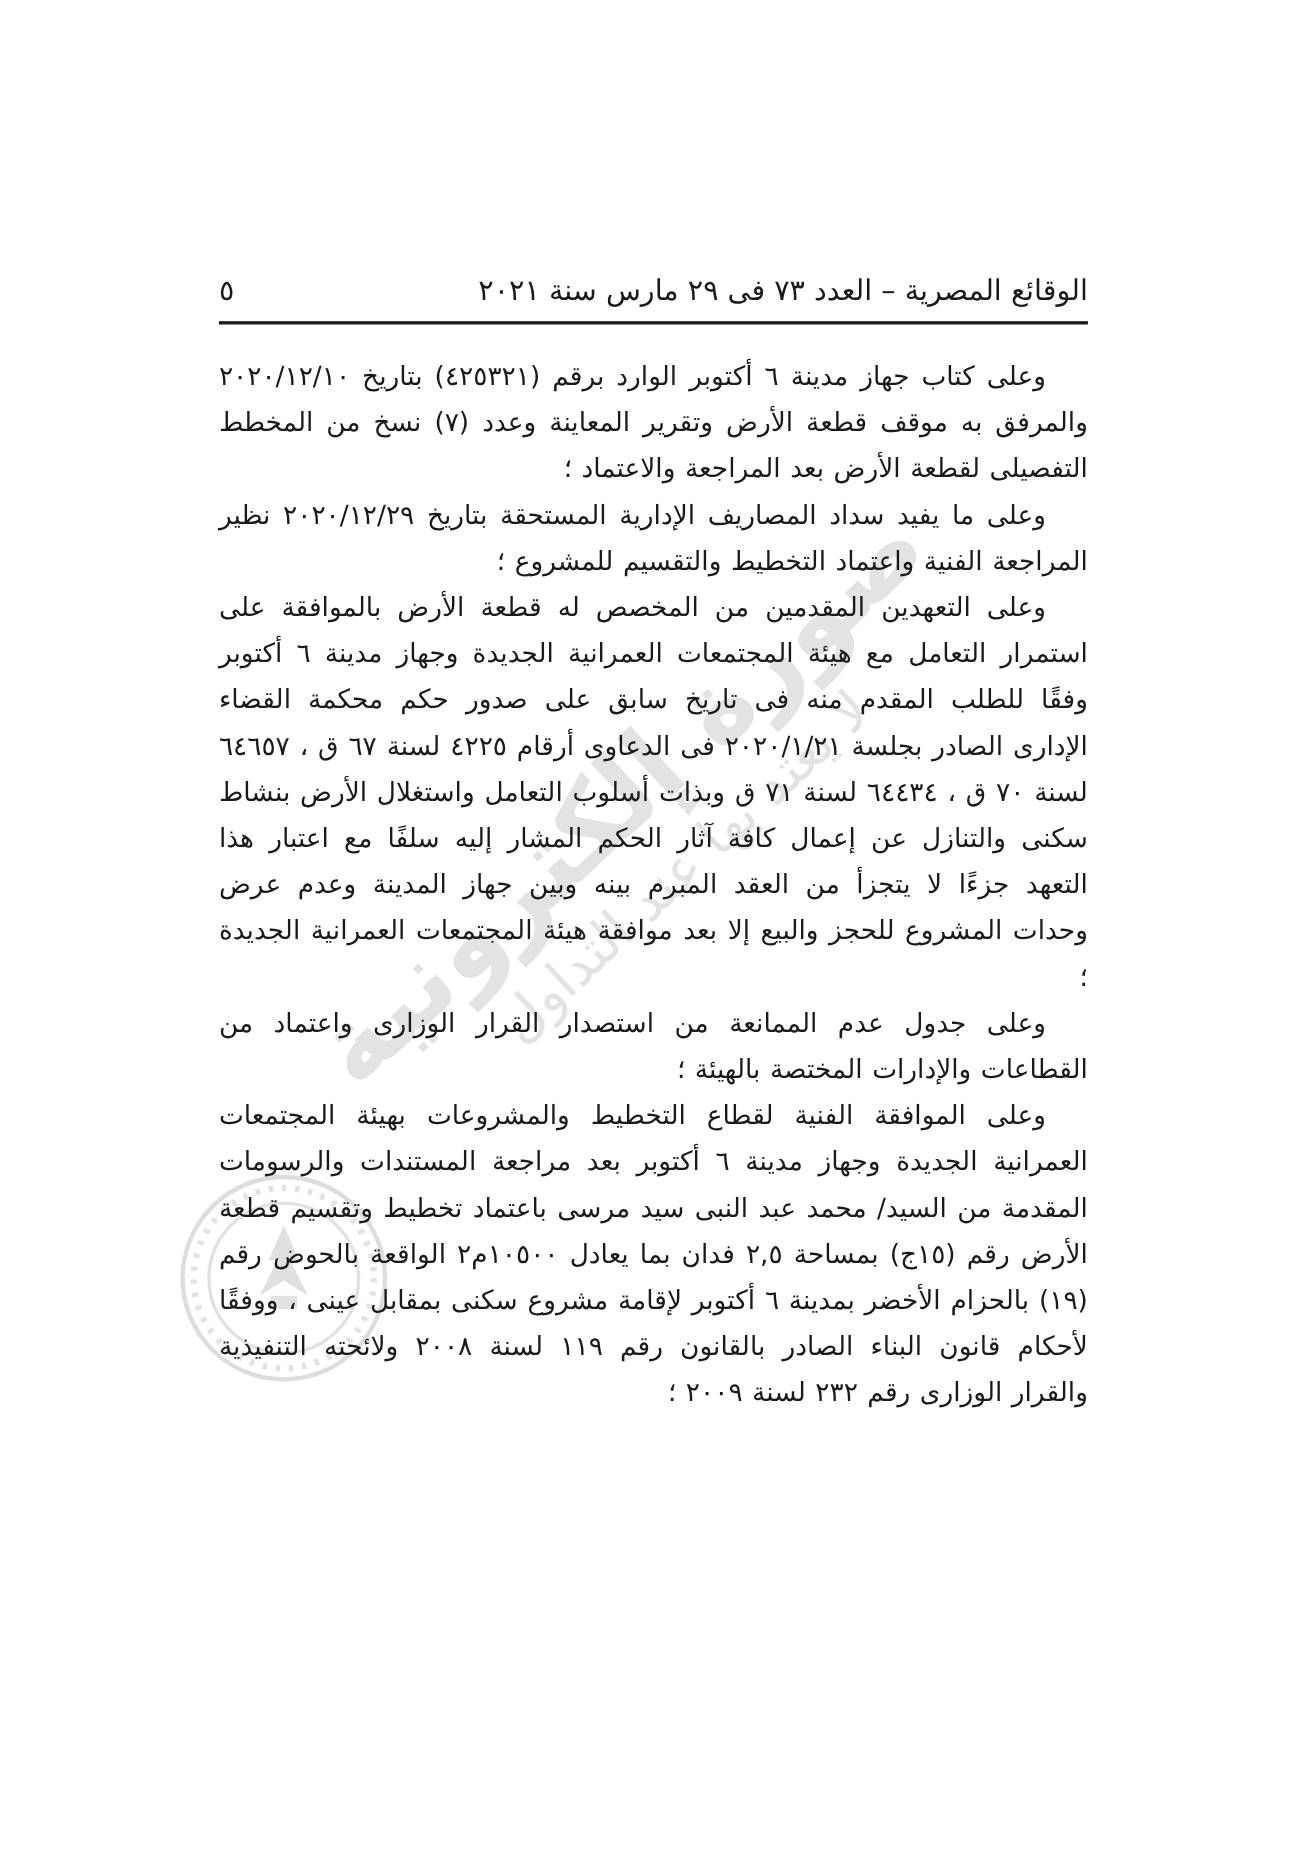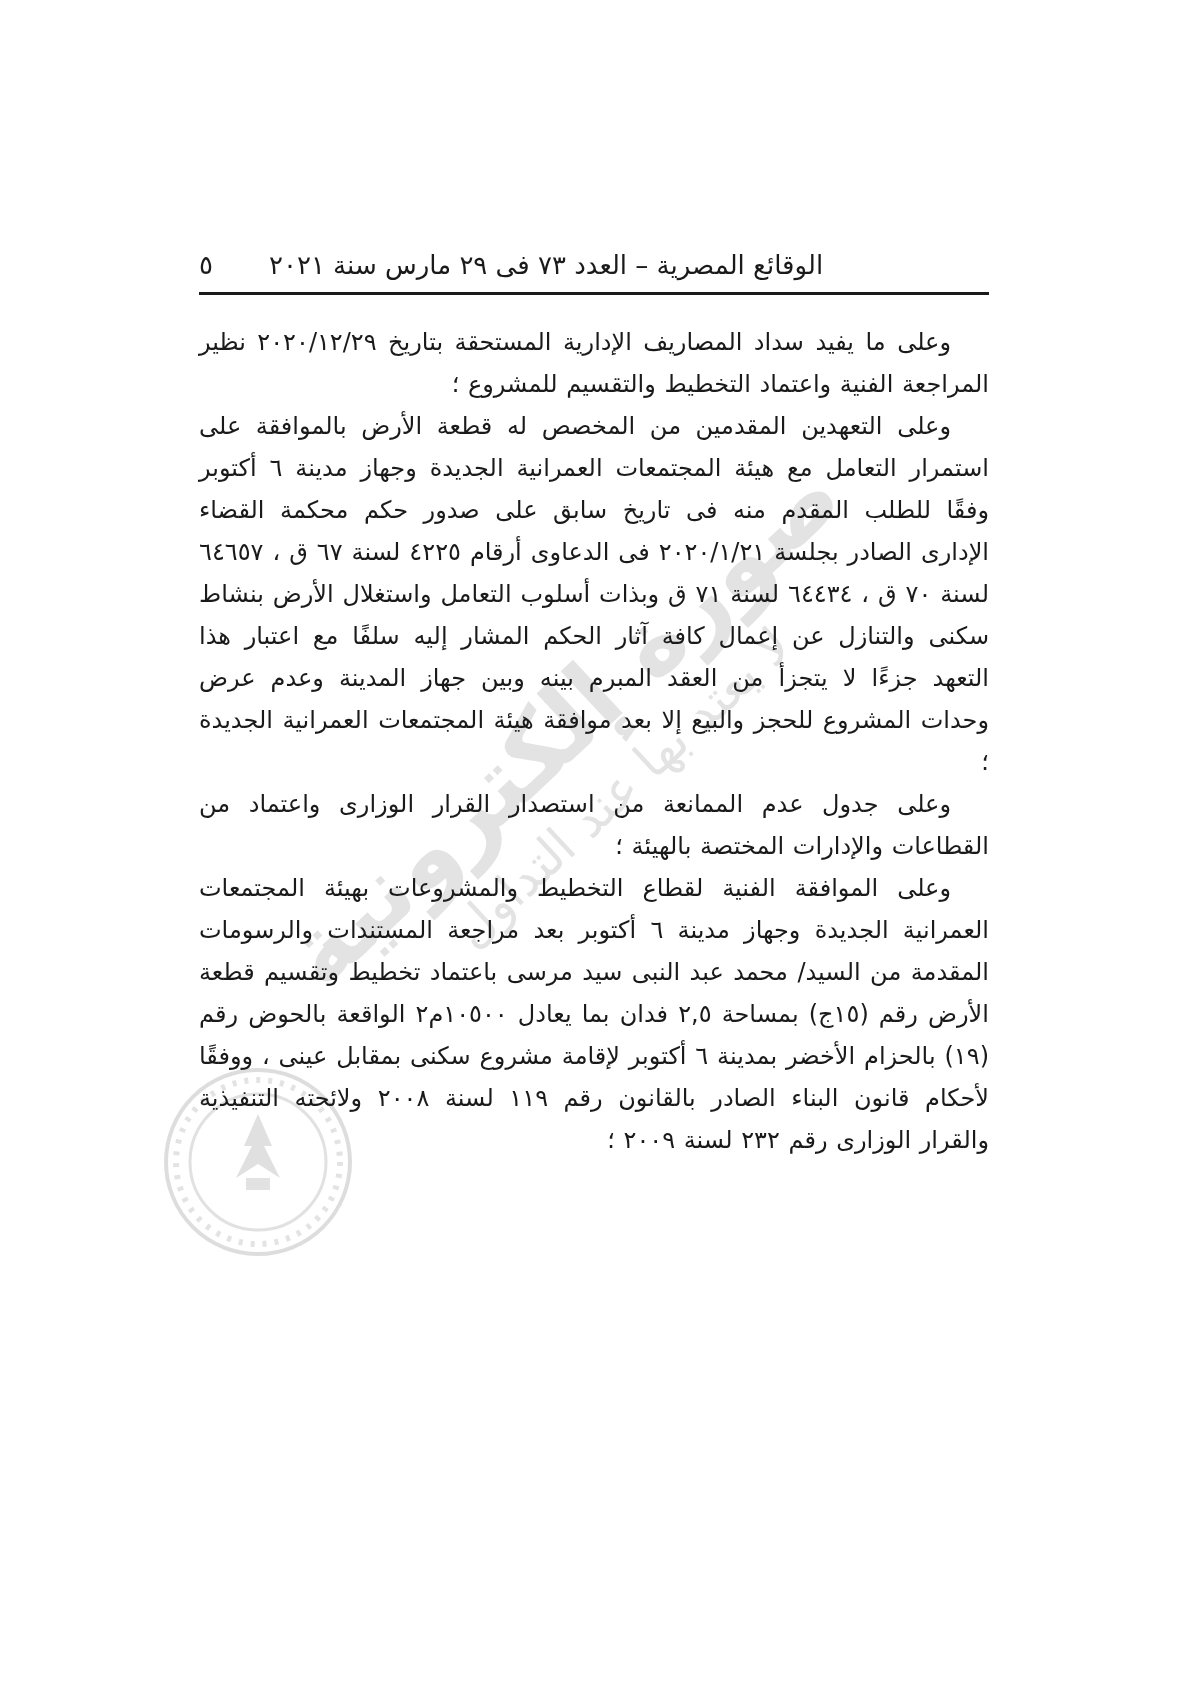--- a/index.html
+++ b/index.html
@@ -61,21 +61,21 @@
     color: #1a1a1a;
   }
   .header-row {
     display: flex;
     align-items: baseline;
     font-size: 26px;
     line-height: 34px;
   }
   .header-title {
     flex: 1;
-    text-align: left;
+    text-align: right;
     white-space: nowrap;
   }
   .page-number {
     width: 70px;
     text-align: left;
     font-size: 26px;
   }
   .header-rule {
     border: none;
     border-top: 3px solid #1a1a1a;
@@ -113,20 +113,21 @@
   <div class="content">
 
     <div class="header-row">
       <div class="header-title">الوقائع المصرية – العدد ٧٣ فى ٢٩ مارس سنة ٢٠٢١</div>
       <div class="page-number">٥</div>
     </div>
 
     <hr class="header-rule">
 
     <div class="body-text">
+      <p>وعلى كتاب جهاز مدينة ٦ أكتوبر الوارد برقم (٤٢٥٣٢١) بتاريخ ٢٠٢٠/١٢/١٠ والمرفق به موقف قطعة الأرض وتقرير المعاينة وعدد (٧) نسخ من المخطط التفصيلى لقطعة الأرض بعد المراجعة والاعتماد ؛</p>
       <p>وعلى ما يفيد سداد المصاريف الإدارية المستحقة بتاريخ ٢٠٢٠/١٢/٢٩ نظير المراجعة الفنية واعتماد التخطيط والتقسيم للمشروع ؛</p>
       <p>وعلى التعهدين المقدمين من المخصص له قطعة الأرض بالموافقة على استمرار التعامل مع هيئة المجتمعات العمرانية الجديدة وجهاز مدينة ٦ أكتوبر وفقًا للطلب المقدم منه فى تاريخ سابق على صدور حكم محكمة القضاء الإدارى الصادر بجلسة ٢٠٢٠/١/٢١ فى الدعاوى أرقام ٤٢٢٥ لسنة ٦٧ ق ، ٦٤٦٥٧ لسنة ٧٠ ق ، ٦٤٤٣٤ لسنة ٧١ ق وبذات أسلوب التعامل واستغلال الأرض بنشاط سكنى والتنازل عن إعمال كافة آثار الحكم المشار إليه سلفًا مع اعتبار هذا التعهد جزءًا لا يتجزأ من العقد المبرم بينه وبين جهاز المدينة وعدم عرض وحدات المشروع للحجز والبيع إلا بعد موافقة هيئة المجتمعات العمرانية الجديدة ؛</p>
       <p>وعلى جدول عدم الممانعة من استصدار القرار الوزارى واعتماد من القطاعات والإدارات المختصة بالهيئة ؛</p>
       <p>وعلى الموافقة الفنية لقطاع التخطيط والمشروعات بهيئة المجتمعات العمرانية الجديدة وجهاز مدينة ٦ أكتوبر بعد مراجعة المستندات والرسومات المقدمة من السيد/ محمد عبد النبى سيد مرسى باعتماد تخطيط وتقسيم قطعة الأرض رقم (١٥ج) بمساحة ٢,٥ فدان بما يعادل ١٠٥٠٠م٢ الواقعة بالحوض رقم (١٩) بالحزام الأخضر بمدينة ٦ أكتوبر لإقامة مشروع سكنى بمقابل عينى ، ووفقًا لأحكام قانون البناء الصادر بالقانون رقم ١١٩ لسنة ٢٠٠٨ ولائحته التنفيذية والقرار الوزارى رقم ٢٣٢ لسنة ٢٠٠٩ ؛</p>
     </div>
 
   </div>
 
 </div>
 

